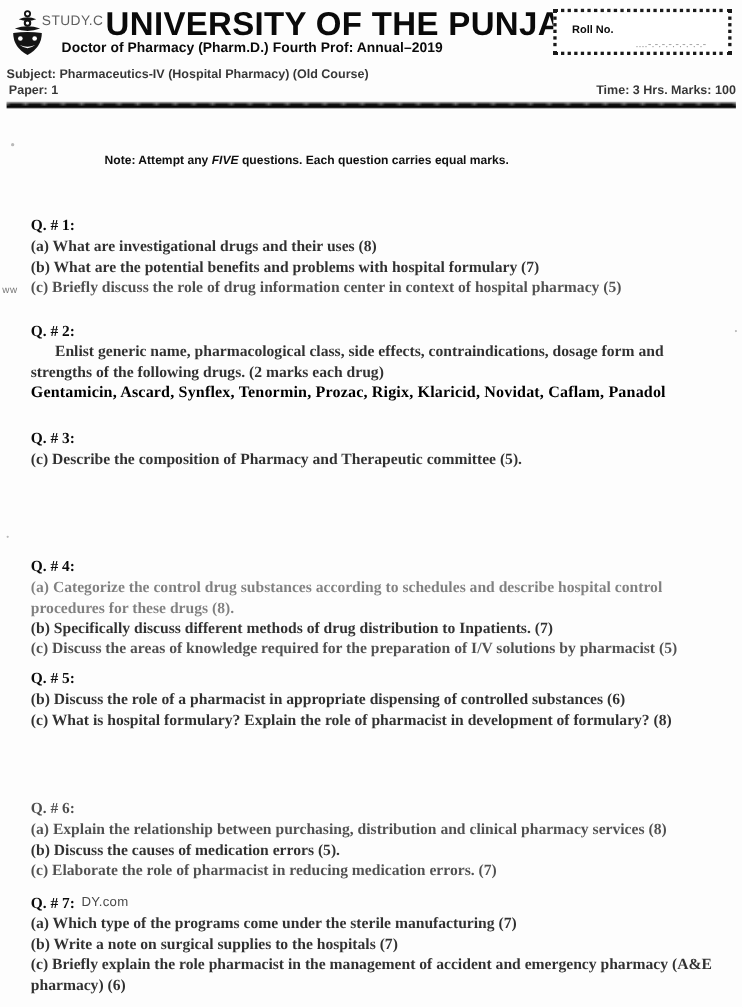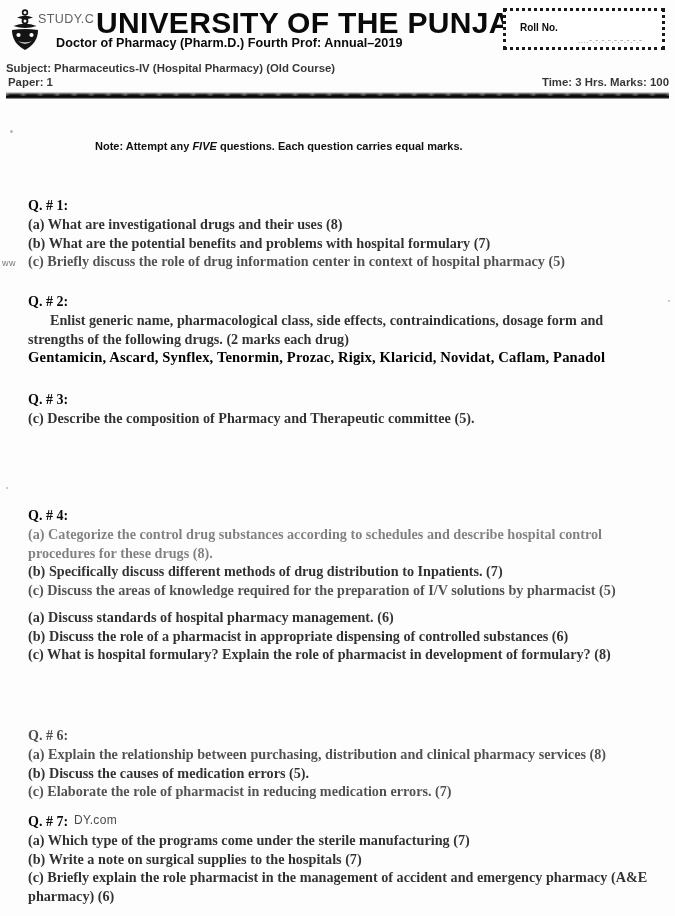--- a/index.html
+++ b/index.html
@@ -307,21 +307,21 @@
   </div>
 
   <div class="qblock" style="top:506px;">
     <div class="qhead">Q. # 4:</div>
     <div class="qpart qpart-wrap faded-1" style="width:622px;">(a) Categorize the control drug substances according to schedules and describe hospital control procedures for these drugs (8).</div>
     <div class="qpart faded-3">(b) Specifically discuss different methods of drug distribution to Inpatients. (7)</div>
     <div class="qpart faded-2">(c) Discuss the areas of knowledge required for the preparation of I/V solutions by pharmacist (5)</div>
   </div>
 
   <div class="qblock" style="top:608px;">
-    <div class="qpart faded-3">(a) Discuss standards of hospital pharmacy management. (6)</div>
+    <div class="qhead">Q. # 5:</div>
     <div class="qpart faded-3">(b) Discuss the role of a pharmacist in appropriate dispensing of controlled substances (6)</div>
     <div class="qpart faded-3">(c) What is hospital formulary? Explain the role of pharmacist in development of formulary? (8)</div>
   </div>
 
   <div class="qblock" style="top:726px;">
     <div class="qhead faded-2">Q. # 6:</div>
     <div class="qpart faded-2">(a) Explain the relationship between purchasing, distribution and clinical pharmacy services (8)</div>
     <div class="qpart faded-3">(b) Discuss the causes of medication errors (5).</div>
     <div class="qpart faded-2">(c) Elaborate the role of pharmacist in reducing medication errors. (7)</div>
   </div>

